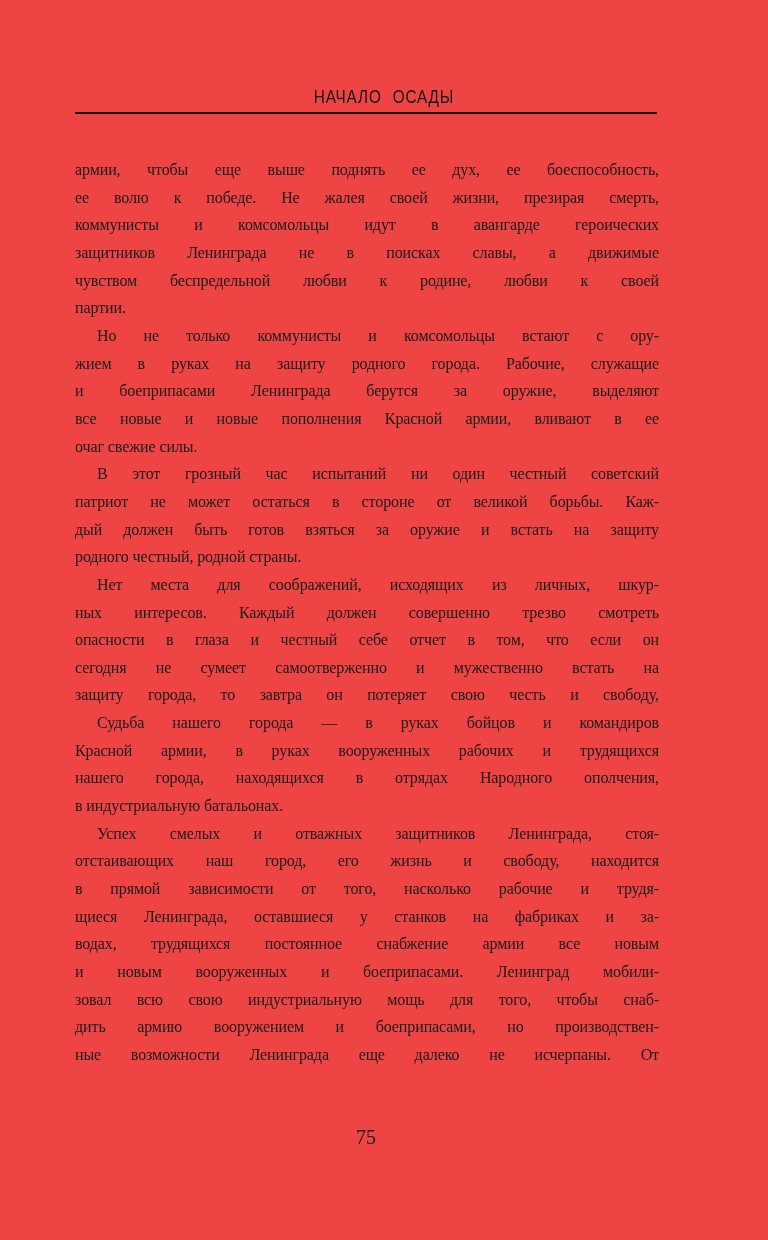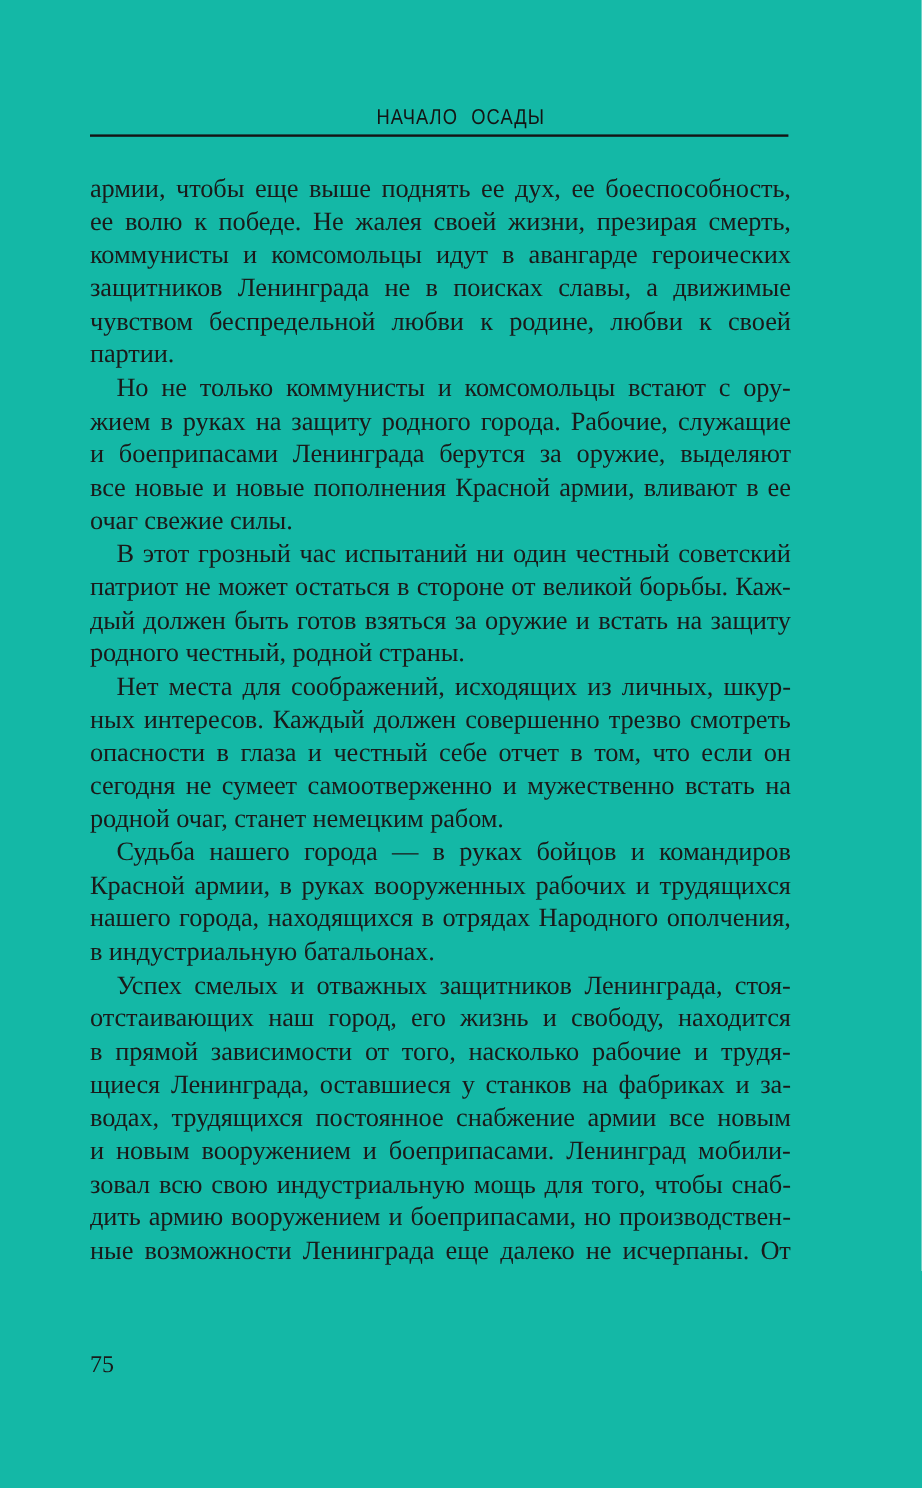--- a/index.html
+++ b/index.html
@@ -11,21 +11,21 @@
     height: 1240px;
     background: #ffffff;
     position: relative;
     overflow: hidden;
     font-family: "Liberation Serif", serif;
     color: #1a1a1a;
   }
   .page {
     position: absolute;
     inset: 0;
-    background: #14b8a6;
+    background: #ef4444;
   }
   .running-header {
     position: absolute;
     top: 88px;
     left: 0;
     width: 768px;
     text-align: center;
     font-family: "Liberation Sans", sans-serif;
     font-size: 18px;
     line-height: 18px;
@@ -38,45 +38,45 @@
   .header-rule {
     position: absolute;
     top: 112px;
     left: 75px;
     width: 582px;
     height: 2px;
     background: #141414;
   }
   .body-text {
     position: absolute;
-    top: 143px;
+    top: 156px;
     left: 75px;
     width: 584px;
-    font-size: 22px;
+    font-size: 16px;
     line-height: 27.65px;
     letter-spacing: -0.1px;
     color: #1a1a1a;
   }
   .line {
     text-align: justify;
     text-align-last: justify;
     white-space: normal;
   }
   .line.end {
     text-align-last: left;
   }
   .line.indent {
     text-indent: 22px;
   }
   .page-number {
     position: absolute;
     top: 1126px;
     left: 75px;
     width: 582px;
-    text-align: left;
+    text-align: center;
     font-family: "Liberation Serif", serif;
     font-size: 20px;
     color: #1a1a1a;
   }
 </style>
 </head>
 <body>
 
 <div class="page">
   <div class="running-header">НАЧАЛО ОСАДЫ</div>
@@ -94,29 +94,29 @@
       <div class="line">все новые и новые пополнения Красной армии, вливают в ее</div>
       <div class="line end">очаг свежие силы.</div>
       <div class="line indent">В этот грозный час испытаний ни один честный советский</div>
       <div class="line">патриот не может остаться в стороне от великой борьбы. Каж-</div>
       <div class="line">дый должен быть готов взяться за оружие и встать на защиту</div>
       <div class="line end">родного честный, родной страны.</div>
       <div class="line indent">Нет места для соображений, исходящих из личных, шкур-</div>
       <div class="line">ных интересов. Каждый должен совершенно трезво смотреть</div>
       <div class="line">опасности в глаза и честный себе отчет в том, что если он</div>
       <div class="line">сегодня не сумеет самоотверженно и мужественно встать на</div>
-      <div class="line end">родной очаг, станет немецким рабом.</div>
+      <div class="line">защиту города, то завтра он потеряет свою честь и свободу,</div>
       <div class="line indent">Судьба нашего города — в руках бойцов и командиров</div>
       <div class="line">Красной армии, в руках вооруженных рабочих и трудящихся</div>
       <div class="line">нашего города, находящихся в отрядах Народного ополчения,</div>
       <div class="line end">в индустриальную батальонах.</div>
       <div class="line indent">Успех смелых и отважных защитников Ленинграда, стоя-</div>
       <div class="line">отстаивающих наш город, его жизнь и свободу, находится</div>
       <div class="line">в прямой зависимости от того, насколько рабочие и трудя-</div>
       <div class="line">щиеся Ленинграда, оставшиеся у станков на фабриках и за-</div>
       <div class="line">водах, трудящихся постоянное снабжение армии все новым</div>
-      <div class="line">и новым вооружением и боеприпасами. Ленинград мобили-</div>
+      <div class="line">и новым вооруженных и боеприпасами. Ленинград мобили-</div>
       <div class="line">зовал всю свою индустриальную мощь для того, чтобы снаб-</div>
       <div class="line">дить армию вооружением и боеприпасами, но производствен-</div>
       <div class="line">ные возможности Ленинграда еще далеко не исчерпаны. От</div>
     </div>
   <div class="page-number">75</div>
 </div>
 
 </body></html>

